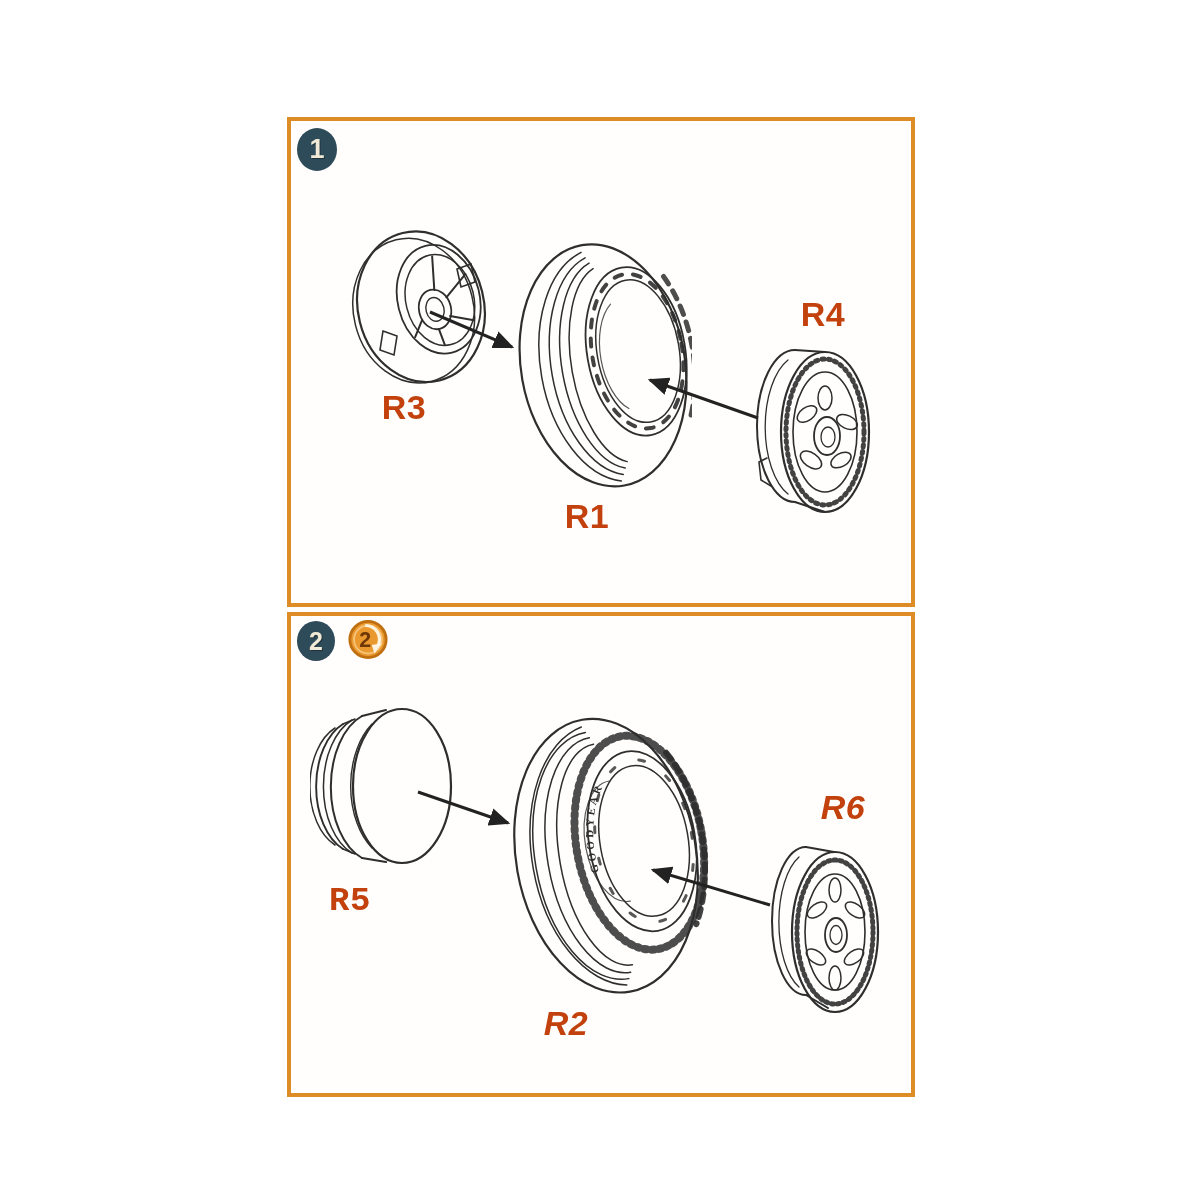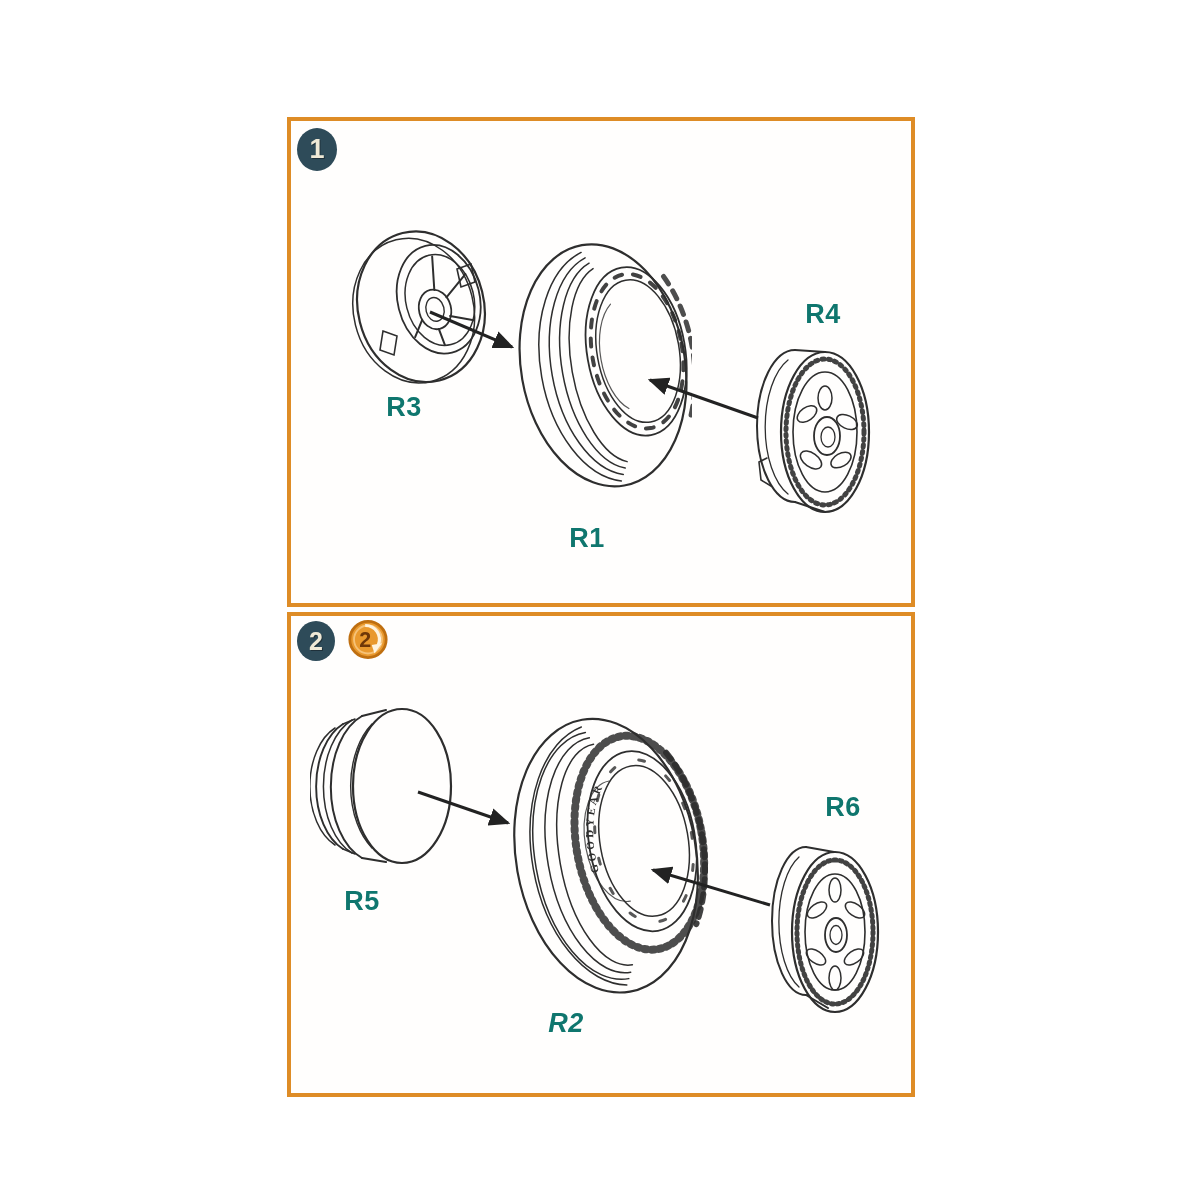--- a/index.html
+++ b/index.html
@@ -17,21 +17,21 @@
     position:absolute;display:flex;align-items:center;justify-content:center;
   }
   .step-badge{
     width:40px;height:43px;border-radius:50%;background:#2E4B59;
     color:#EFE9D6;font-weight:700;font-size:27px;line-height:1;
     text-shadow:1px 1px 0 rgba(0,0,0,.35);
   }
   .qty-badge{width:42px;height:41px;}
   .part-label{
     position:absolute;transform:translate(-50%,-50%);
-    font-weight:700;font-size:27px;color:#0f766e;letter-spacing:.5px;
+    font-weight:700;font-size:34px;color:#c2410c;letter-spacing:.5px;
     white-space:nowrap;
   }
   .art{position:absolute;}
   .arrows{position:absolute;left:0;top:0;pointer-events:none;}
   svg{display:block;}
 </style>
 </head>
 <body>
 
 <div class="page">
@@ -91,21 +91,21 @@
         <ellipse cx="70" cy="58" rx="7" ry="12" stroke-width="1.5"></ellipse>
         <ellipse cx="92" cy="82" rx="6.5" ry="11" stroke-width="1.5" transform="rotate(-65 92 82)"></ellipse>
         <ellipse cx="86" cy="120" rx="6.5" ry="11" stroke-width="1.5" transform="rotate(60 86 120)"></ellipse>
         <ellipse cx="56" cy="120" rx="7" ry="12" stroke-width="1.5" transform="rotate(-55 56 120)"></ellipse>
         <ellipse cx="52" cy="74" rx="6.5" ry="11" stroke-width="1.5" transform="rotate(55 52 74)"></ellipse>
         <path d="M 12 118 L 4 122 L 6 140 L 16 146" stroke-width="1.6"></path>
       </g>
     </svg>
 
     <div class="part-label" style="left:113px;top:286px;">R3</div>
-    <div class="part-label" style="left:296px;top:417px;">R1</div>
+    <div class="part-label" style="left:296px;top:395px;">R1</div>
     <div class="part-label" style="left:532px;top:193px;">R4</div>
 
     <svg class="arrows" width="620" height="482" viewBox="0 0 620 482">
       <defs>
         <marker id="ah1" markerWidth="7" markerHeight="6" refX="6.2" refY="3" orient="auto" markerUnits="strokeWidth">
           <polygon points="0 0 7 3 0 6" fill="#222222"></polygon>
         </marker>
       </defs>
       <line x1="139" y1="191" x2="221" y2="226" stroke="#222222" stroke-width="3" marker-end="url(#ah1)"></line>
       <line x1="467" y1="297" x2="359" y2="259" stroke="#222222" stroke-width="3" marker-end="url(#ah1)"></line>
@@ -176,23 +176,23 @@
         <ellipse cx="66" cy="100" rx="6" ry="9.5" stroke-width="1.3"></ellipse>
         <ellipse cx="65" cy="55" rx="6" ry="12" stroke-width="1.5"></ellipse>
         <ellipse cx="85" cy="75" rx="6" ry="11" stroke-width="1.5" transform="rotate(-55 85 75)"></ellipse>
         <ellipse cx="84" cy="122" rx="6" ry="11" stroke-width="1.5" transform="rotate(55 84 122)"></ellipse>
         <ellipse cx="65" cy="143" rx="6" ry="12" stroke-width="1.5"></ellipse>
         <ellipse cx="46" cy="122" rx="6" ry="11" stroke-width="1.5" transform="rotate(-55 46 122)"></ellipse>
         <ellipse cx="47" cy="75" rx="6" ry="11" stroke-width="1.5" transform="rotate(55 47 75)"></ellipse>
       </g>
     </svg>
 
-    <div class="part-label" style="left:71px;top:285px;">R5</div>
+    <div class="part-label" style="left:59px;top:285px;font-family:Liberation Mono, monospace;">R5</div>
     <div class="part-label" style="left:275px;top:407px;font-style:italic;">R2</div>
-    <div class="part-label" style="left:552px;top:191px;">R6</div>
+    <div class="part-label" style="left:552px;top:191px;font-style:italic;">R6</div>
 
     <svg class="arrows" width="620" height="477" viewBox="0 0 620 477">
       <defs>
         <marker id="ah2" markerWidth="7" markerHeight="6" refX="6.2" refY="3" orient="auto" markerUnits="strokeWidth">
           <polygon points="0 0 7 3 0 6" fill="#222222"></polygon>
         </marker>
       </defs>
       <line x1="127" y1="176" x2="217" y2="207" stroke="#222222" stroke-width="3" marker-end="url(#ah2)"></line>
       <line x1="479" y1="289" x2="362" y2="254" stroke="#222222" stroke-width="3" marker-end="url(#ah2)"></line>
     </svg>

